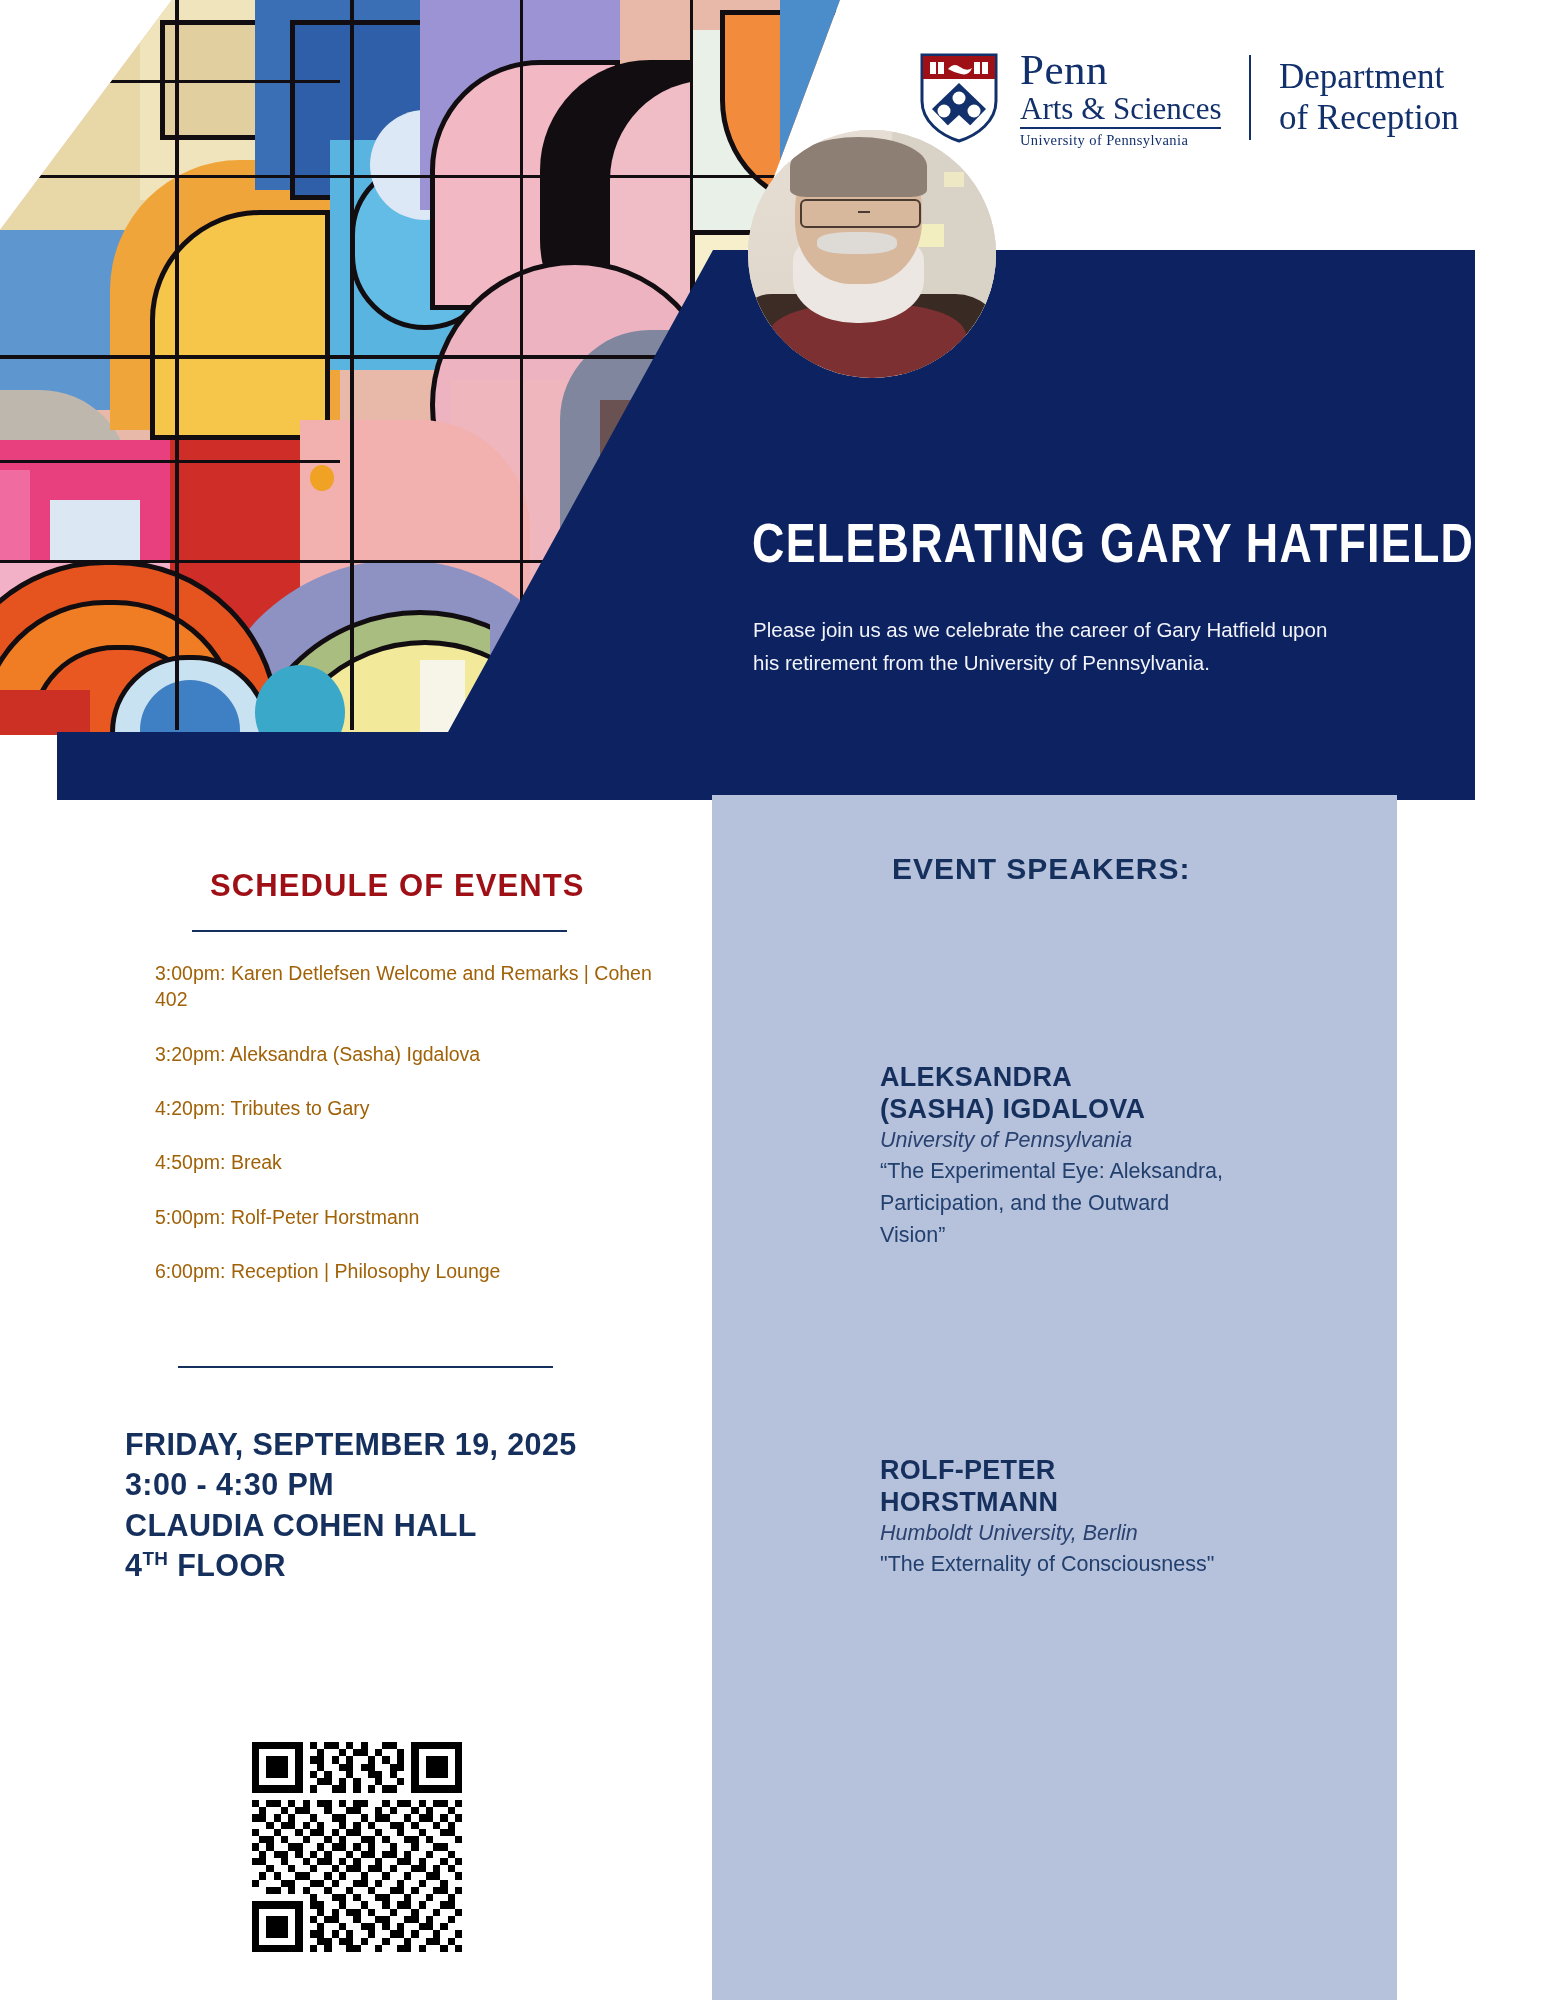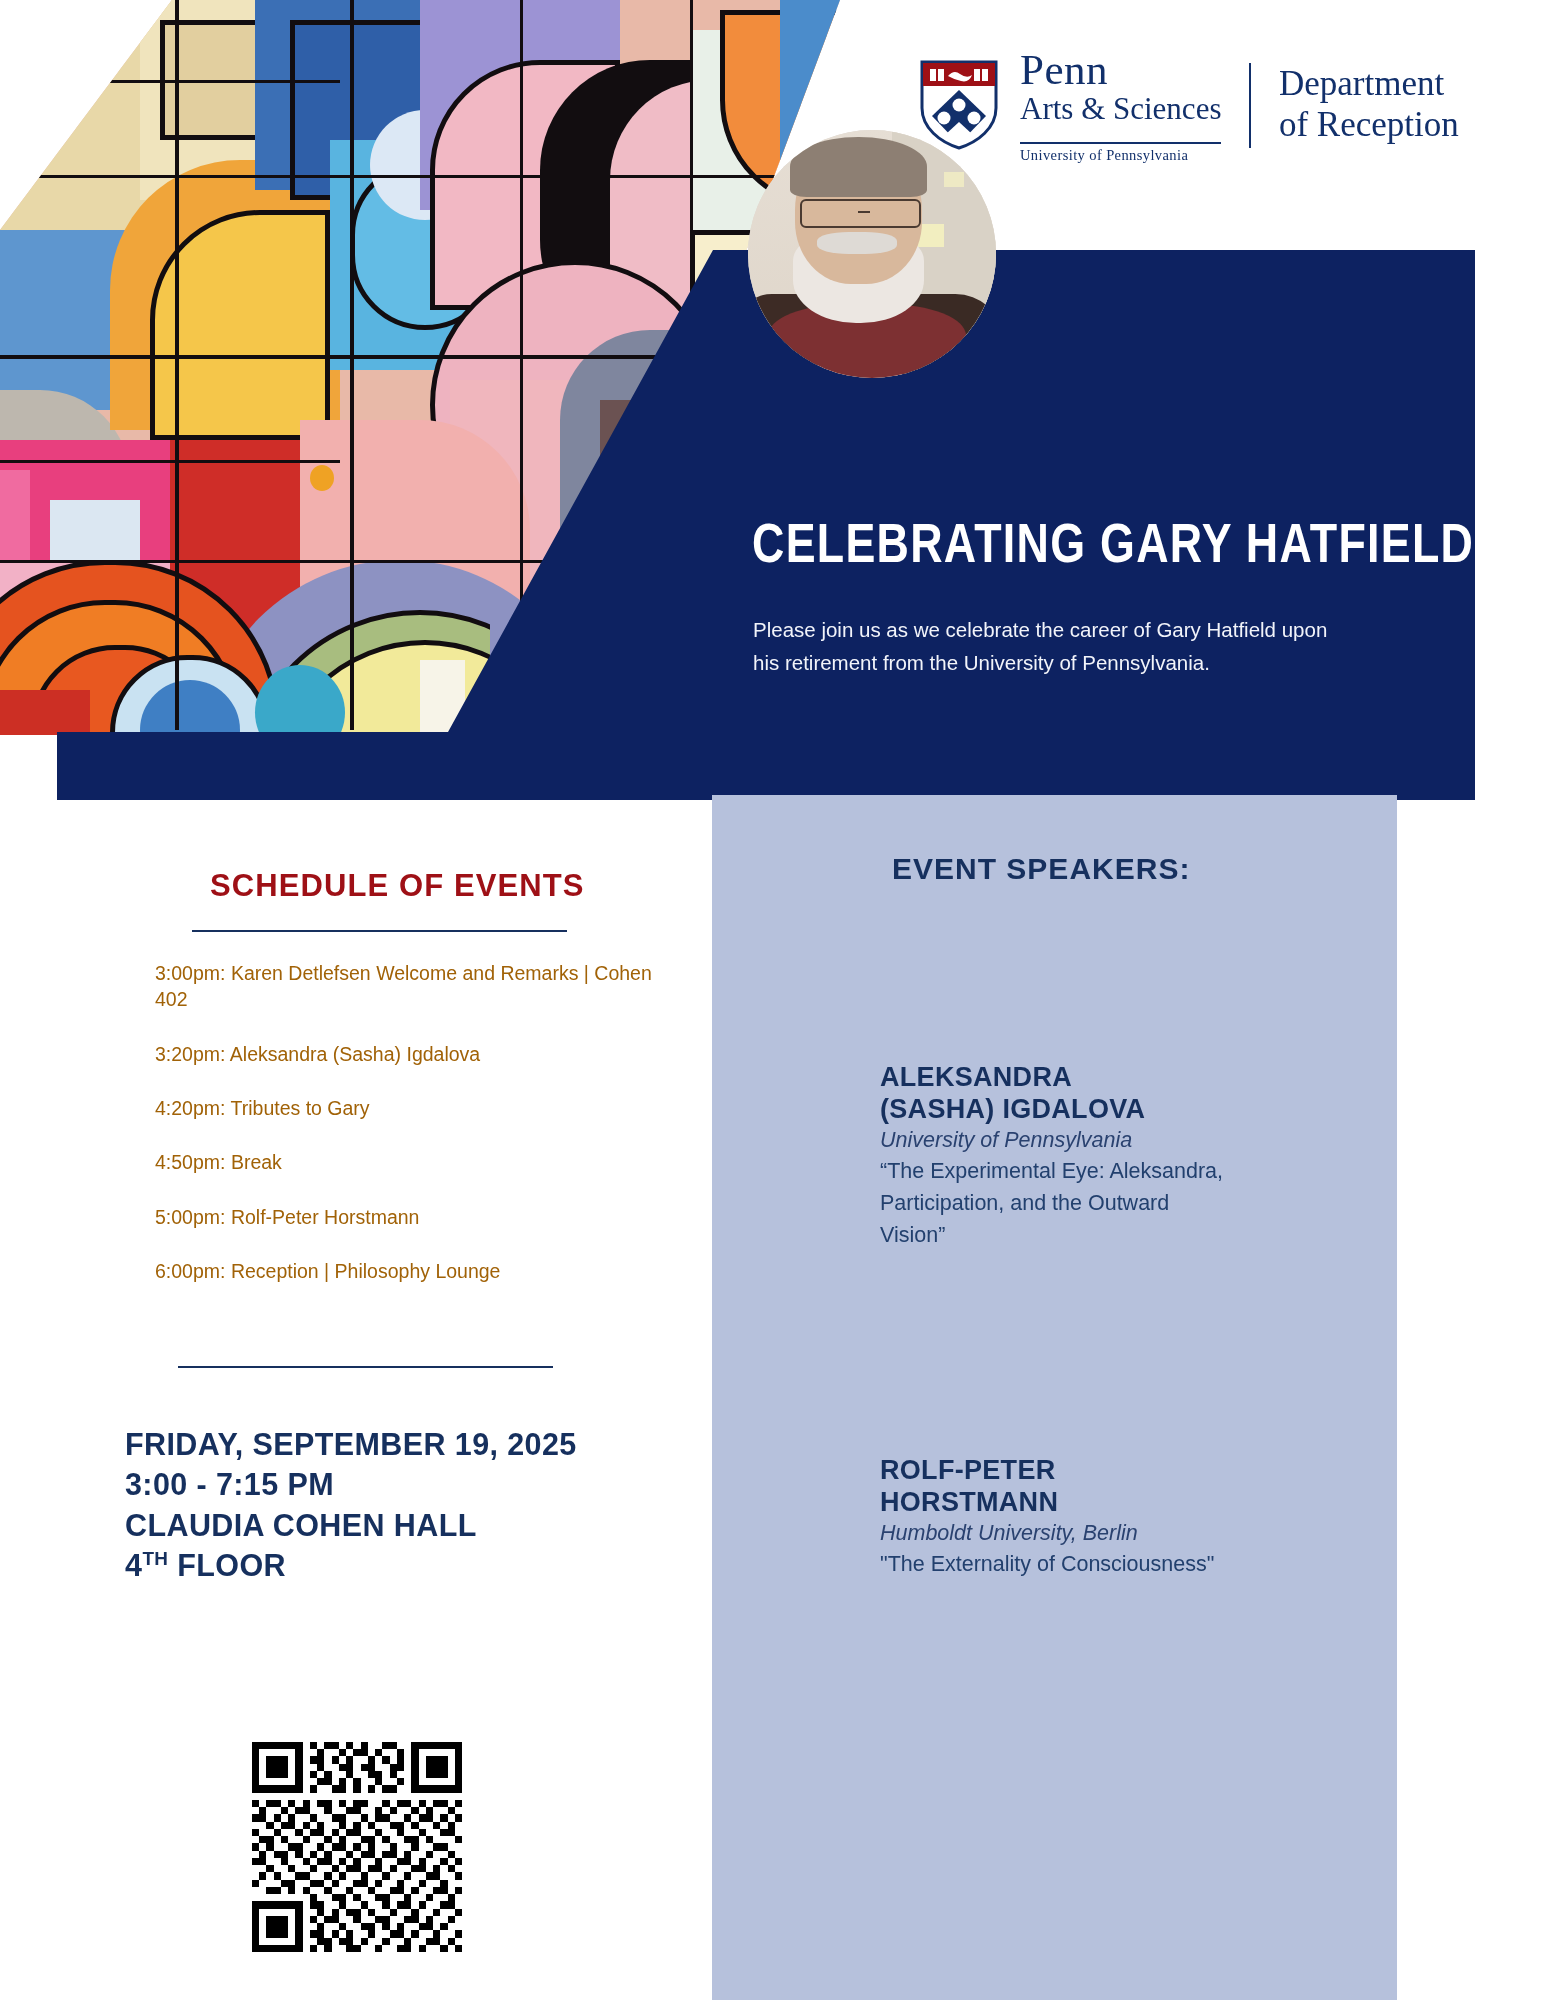--- a/index.html
+++ b/index.html
@@ -68,21 +68,21 @@
   }
   .logo-penn {
     font-family: "Liberation Serif", serif;
     font-size: 43px;
     letter-spacing: 0.5px;
   }
   .logo-arts {
     font-family: "Liberation Serif", serif;
     font-size: 31px;
     border-bottom: 2px solid #12306b;
-    padding-bottom: 18px;
+    padding-bottom: 3px;
     margin-top: 2px;
   }
   .logo-univ {
     font-family: "Liberation Serif", serif;
     font-size: 14.5px;
     letter-spacing: 0.4px;
     margin-top: 4px;
   }
   .logo-rule {
     width: 1.5px;
@@ -388,21 +388,21 @@
     <div class="sched-item">3:20pm: Aleksandra (Sasha) Igdalova</div>
     <div class="sched-item">4:20pm: Tributes to Gary</div>
     <div class="sched-item">4:50pm: Break</div>
     <div class="sched-item">5:00pm: Rolf-Peter Horstmann</div>
     <div class="sched-item">6:00pm: Reception | Philosophy Lounge</div>
   </div>
   <div class="sched-rule2"></div>
 
   <div class="date-block">
     <div>FRIDAY, SEPTEMBER 19, 2025</div>
-    <div>3:00 - 7:15 PM</div>
+    <div>3:00 - 4:30 PM</div>
     <div>CLAUDIA COHEN HALL</div>
     <div><span>4</span><sup>TH</sup> <span>FLOOR</span></div>
   </div>
 
   <svg class="qr" viewBox="0 0 29 29" shape-rendering="crispEdges">
     <rect width="29" height="29" fill="#ffffff"></rect>
     <g fill="#000000">
       <path d="M0 0h7v7h-7z"></path>
         <path d="M1 1h5v5h-5z" fill="#fff"></path>
         <path d="M2 2h3v3h-3z"></path>

